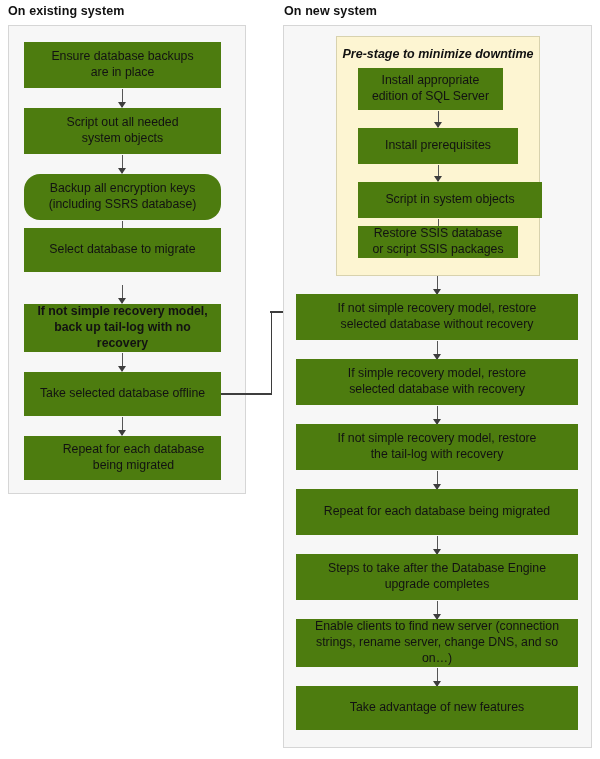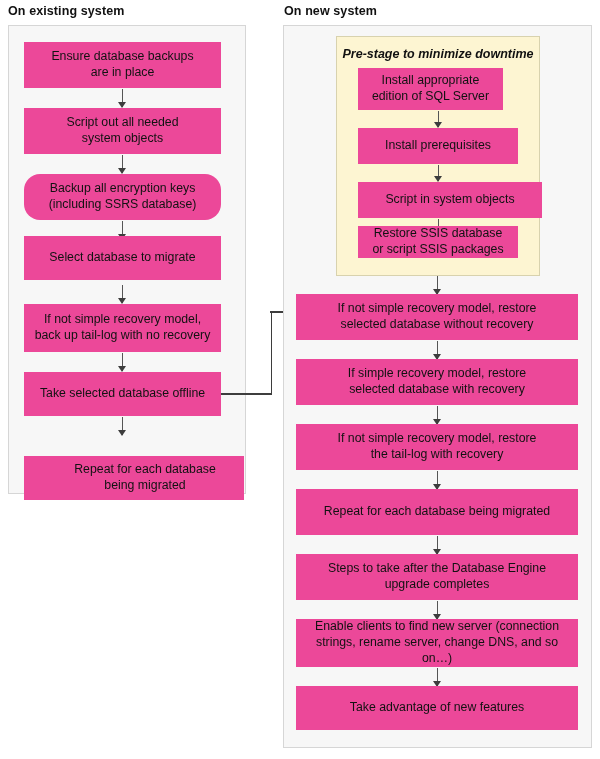--- a/index.html
+++ b/index.html
@@ -35,21 +35,21 @@
     font-style:italic;
     font-weight:bold;
     color:#111111;
     white-space:nowrap;
     text-align:center;
     width:100%;
     left:0;
   }
   .node{
     position:absolute;
-    background:#ec4899;
+    background:#4d7c0f;
     box-sizing:border-box;
     display:flex;
     align-items:center;
     justify-content:center;
     text-align:center;
     font-size:12.3px;
     line-height:1.30;
     color:#121212;
     padding:2px 6px;
     white-space:pre-line;
@@ -88,28 +88,28 @@
 
 <div class="node" style="left:24px;top:42px;width:197px;height:46px;">Ensure database backups
 are in place</div>
 <div class="arrow" style="left:121.5px;top:89px;height:18px;"></div>
 <div class="node" style="left:24px;top:108px;width:197px;height:46px;">Script out all needed
 system objects</div>
 <div class="arrow" style="left:121.5px;top:155px;height:18px;"></div>
 <div class="node" style="left:24px;top:174px;width:197px;height:46px;border-radius:16px;">Backup all encryption keys
 (including SSRS database)</div>
 <div class="arrow" style="left:121.5px;top:221px;height:18px;"></div>
-<div class="node" style="left:24px;top:236px;width:197px;height:44px;text-align:center;">Select database to migrate</div>
+<div class="node" style="left:24px;top:228px;width:197px;height:44px;text-align:center;">Select database to migrate</div>
 <div class="arrow" style="left:121.5px;top:285px;height:18px;"></div>
-<div class="node" style="left:24px;top:304px;width:197px;height:48px;">If not simple recovery model,
+<div class="node" style="left:24px;top:304px;width:197px;height:48px;font-weight:bold;">If not simple recovery model,
 back up tail-log with no recovery</div>
 <div class="arrow" style="left:121.5px;top:353px;height:18px;"></div>
 <div class="node" style="left:24px;top:372px;width:197px;height:44px;">Take selected database offline</div>
 <div class="arrow" style="left:121.5px;top:417px;height:18px;"></div>
-<div class="node" style="left:24px;top:456px;width:220px;height:44px;padding-left:28px;">Repeat for each database
+<div class="node" style="left:24px;top:436px;width:197px;height:44px;padding-left:28px;">Repeat for each database
 being migrated</div>
 
 <div class="conn-h" style="left:221px;top:393px;width:51px;"></div>
 <div class="conn-v" style="left:270.5px;top:312px;height:82px;"></div>
 <div class="conn-h" style="left:270px;top:311px;width:20px;"></div>
 <div class="conn-head" style="left:289px;top:307.5px;"></div>
 
 <div class="panel-title" style="left:284px;top:4px;">On new system</div>
 <div class="panel" style="left:283px;top:25px;width:309px;height:723px;"></div>
 

